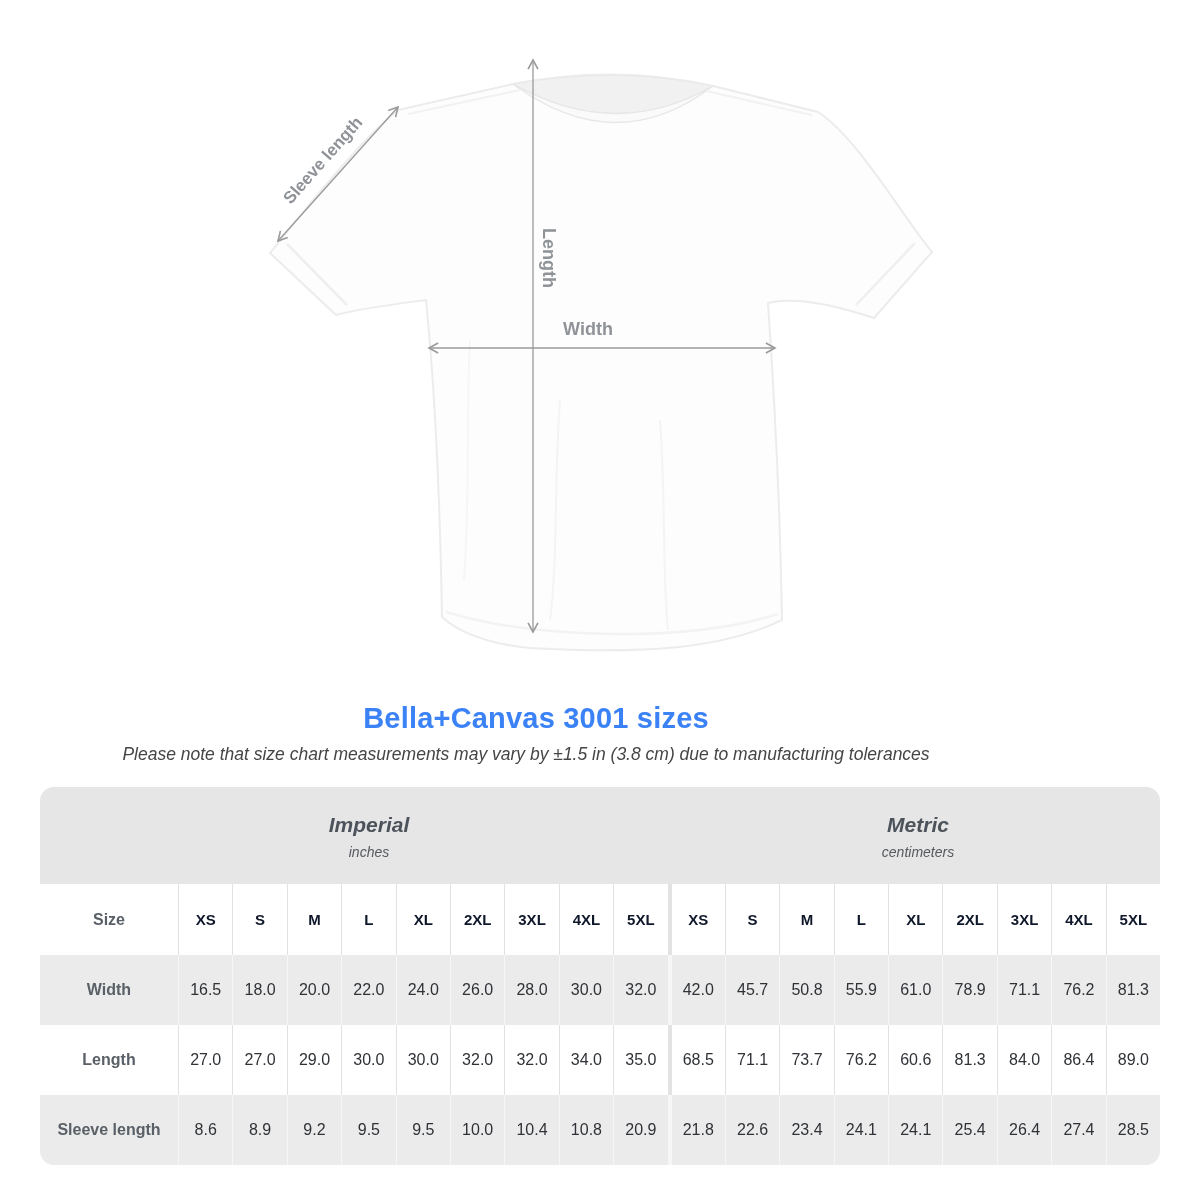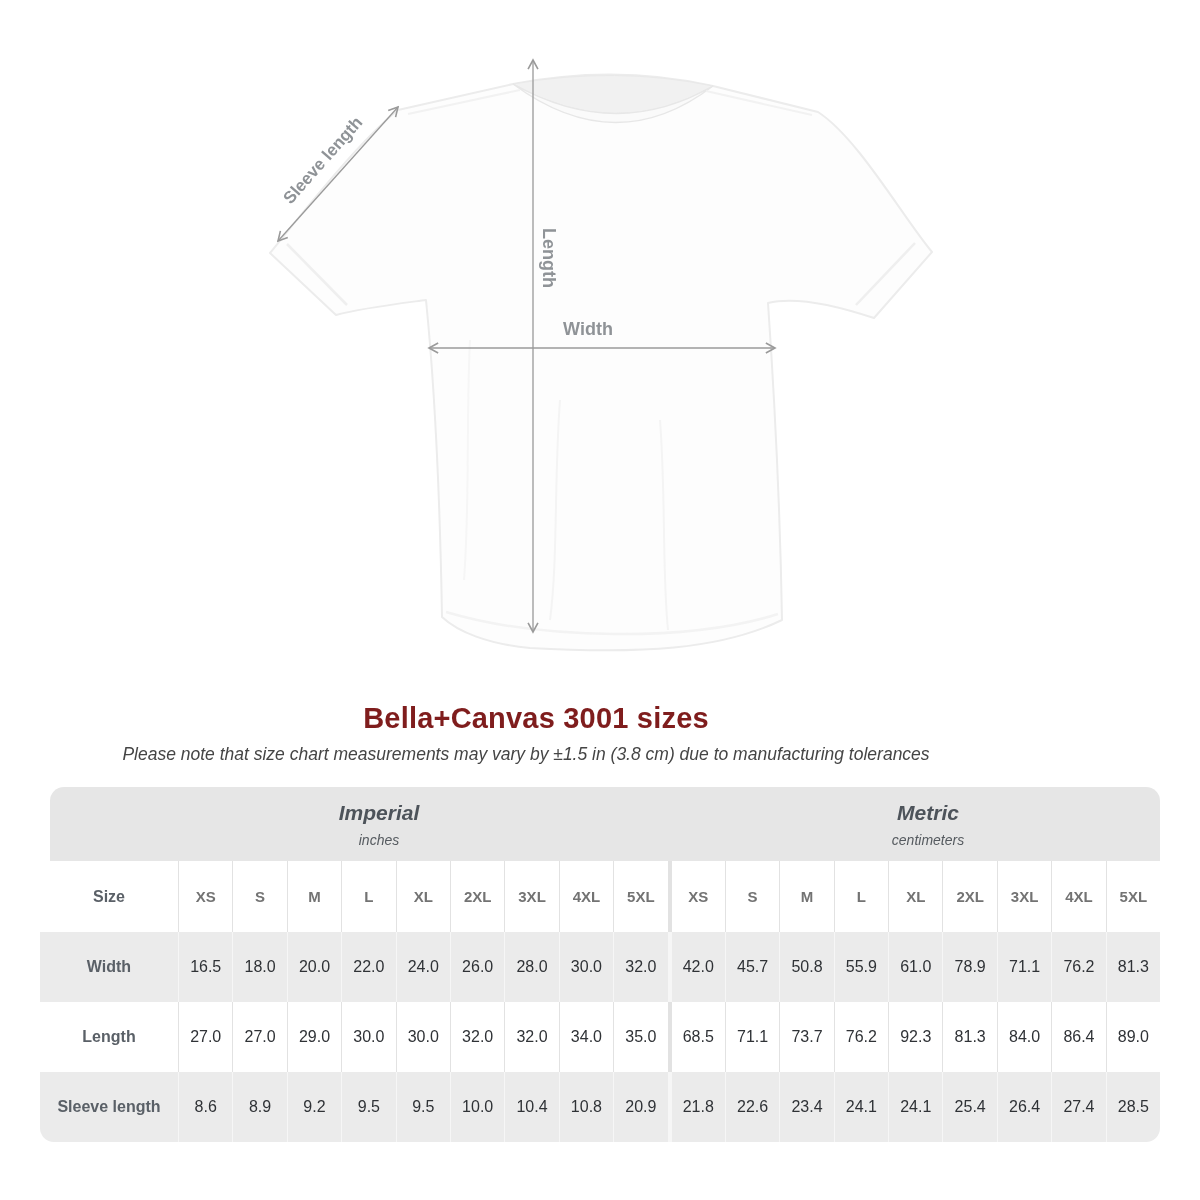--- a/index.html
+++ b/index.html
@@ -6,54 +6,53 @@
   body{
     width:1200px;height:1200px;position:relative;overflow:hidden;
     background:#ffffff;
     font-family:"Liberation Sans","DejaVu Sans",sans-serif;
   }
   
   .diagram-svg{position:absolute;left:0;top:0;width:1200px;height:1200px;}
   
   .page-title{
     position:absolute;left:0;top:702px;width:1072px;text-align:center;
-    font-size:29px;font-weight:700;color:#7f1d1d;letter-spacing:.2px;
+    font-size:29px;font-weight:700;color:#3b82f6;letter-spacing:.2px;
   }
   .page-subtitle{
     position:absolute;left:0;top:744px;width:1052px;text-align:center;
     font-size:17.5px;font-style:italic;color:#454545;
   }
   
   .size-table{
     position:absolute;left:40px;top:787px;width:1120px;
   }
   .thead{
-    position:relative;height:74px;background:#e6e6e6;
+    position:relative;height:97px;background:#e6e6e6;
     border-radius:14px 14px 0 0;
-    margin-left:10px;
   }
   .hgroup{position:absolute;top:50%;transform:translate(-50%,-50%);text-align:center;}
   .hgroup.imperial{left:329px;}
   .hgroup.metric{left:878px;text-align:center;}
   .hg-title{font-size:21px;font-weight:700;font-style:italic;color:#4d535a;margin-bottom:7px;}
   .hg-sub{font-size:14px;font-style:italic;color:#555a5f;}
   .trow{display:flex;width:1120px;}
   .size-row{height:71px;background:#ffffff;--sep:#e2e2e2;}
   .data-row{height:70px;background:#ffffff;--sep:#e2e2e2;}
   .data-row.shaded{background:#ebebeb;--sep:#f6f6f6;}
   .data-row.last{border-radius:0 0 14px 14px;}
   .cell{
     flex:1;display:flex;align-items:center;justify-content:center;
     font-size:16px;color:#2f3236;box-sizing:border-box;
     border-left:1px solid var(--sep);
   }
   .row-label{
     flex:0 0 138px;border-left:none;font-weight:700;color:#5a6067;font-size:16px;
   }
-  .size-head{font-weight:700;font-size:15px;color:#737373;}
+  .size-head{font-weight:700;font-size:15px;color:#0f172a;}
   .group-sep{border-left-width:4px;}
 </style>
 </head>
 <body>
 
 <svg class="diagram-svg" viewBox="0 0 1200 1200" xmlns="http://www.w3.org/2000/svg">
   <defs>
     <marker id="arrow" viewBox="0 0 10 10" refX="8.4" refY="5" markerWidth="9.5" markerHeight="9.5" orient="auto-start-reverse">
       <path d="M1,1 L8.4,5 L1,9" fill="none" stroke="#9a9a9a" stroke-width="1.3"></path>
     </marker>
@@ -175,21 +174,21 @@
         <div class="cell value">30.0</div>
         <div class="cell value">30.0</div>
         <div class="cell value">32.0</div>
         <div class="cell value">32.0</div>
         <div class="cell value">34.0</div>
         <div class="cell value">35.0</div>
         <div class="cell value group-sep">68.5</div>
         <div class="cell value">71.1</div>
         <div class="cell value">73.7</div>
         <div class="cell value">76.2</div>
-        <div class="cell value">92.3</div>
+        <div class="cell value">60.6</div>
         <div class="cell value">81.3</div>
         <div class="cell value">84.0</div>
         <div class="cell value">86.4</div>
         <div class="cell value">89.0</div>
       </div>
       <div class="trow data-row shaded last">
         <div class="cell row-label">Sleeve length</div>
         <div class="cell value">8.6</div>
         <div class="cell value">8.9</div>
         <div class="cell value">9.2</div>

